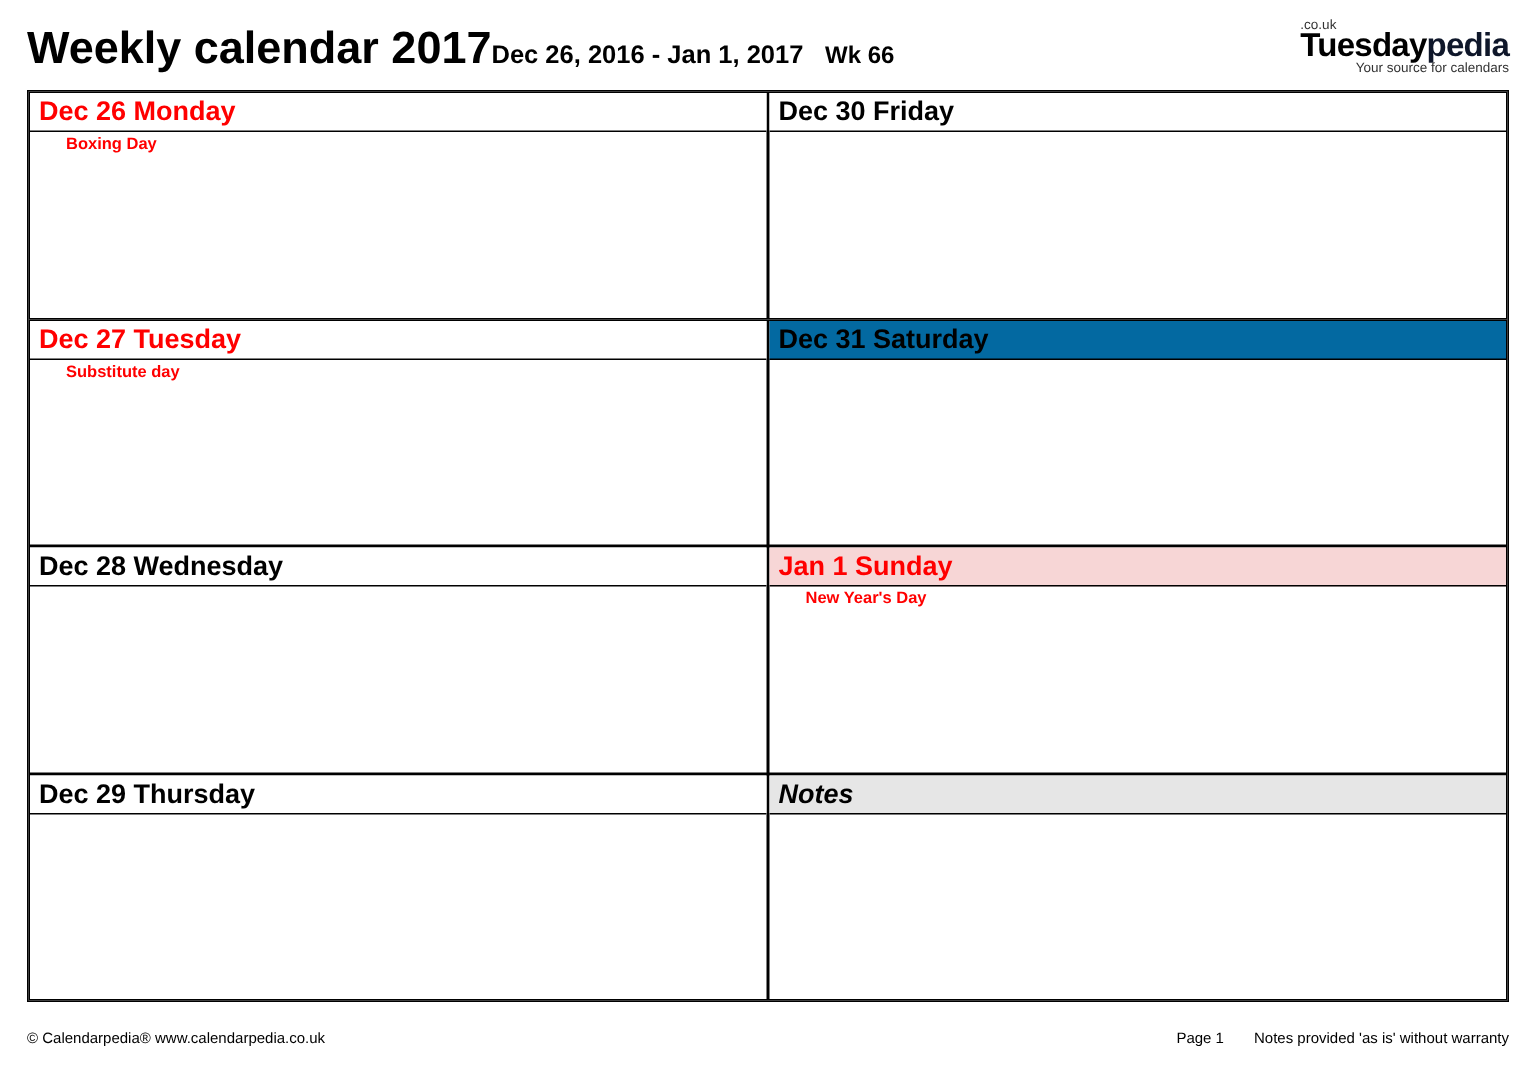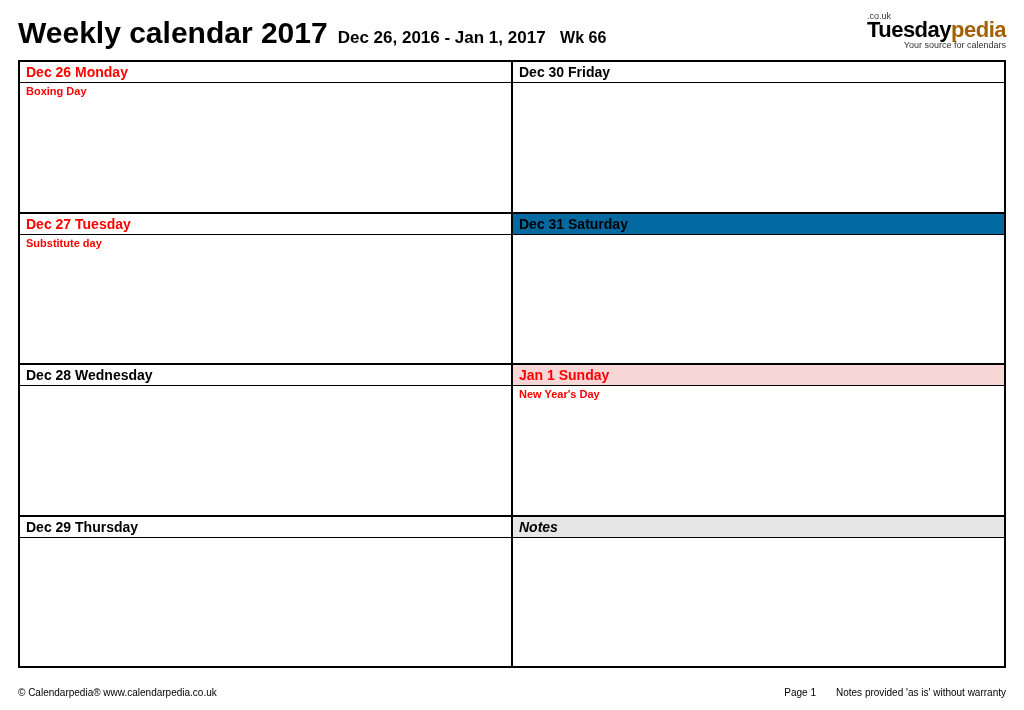--- a/index.html
+++ b/index.html
@@ -11,54 +11,54 @@
       padding: 12px 18px;
       display: flex;
       flex-direction: column;
     }
     .header {
       display: flex;
       align-items: flex-end;
       justify-content: space-between;
       padding-bottom: 10px;
     }
-    .header-left { display: flex; align-items: baseline; gap: 10px; }
+    .header-left { display: flex; align-items: baseline; gap: 0; }
     .title { font-size: 30px; font-weight: bold; }
     .date-range { font-size: 17px; font-weight: bold; }
     .week-num { font-size: 16px; font-weight: bold; margin-left: 10px; }
     .brand { text-align: right; line-height: 1; }
     .brand-top { font-size: 9px; color: #333; display: block; text-align: left; margin-bottom: -2px; }
     .brand-main { font-size: 22px; font-weight: bold; letter-spacing: -0.5px; }
-    .brand-main .red { color: #a16207; text-align: right; }
+    .brand-main .red { color: #0f172a; text-align: right; }
     .brand-tag { font-size: 9px; color: #333; display: block; }
     .grid {
       flex: 1;
       display: grid;
       grid-template-columns: 1fr 1fr;
       grid-template-rows: repeat(4, 1fr);
       border: 1px solid #000;
     }
     .cell {
       border: 1px solid #000;
       display: flex;
       flex-direction: column;
       position: relative;
     }
     .cell-header {
       padding: 2px 6px;
-      font-size: 14px;
+      font-size: 18px;
       font-weight: bold;
       border-bottom: 1px solid #000;
       background: #fff;
     }
     .cell-header.red { color: #f00; }
     .cell-header.bg-blue { background: #0369a1; }
     .cell-header.bg-pink { background: #f7d6d6; }
     .cell-header.bg-grey { background: #e6e6e6; font-style: italic; }
-    .cell-body { flex: 1; padding: 2px 6px; font-size: 11px; }
+    .cell-body { flex: 1; padding: 2px 24px; font-size: 11px; }
     .cell-body .holiday { color: #f00; font-weight: bold; font-size: 11px; }
     .footer {
       display: flex;
       justify-content: space-between;
       font-size: 10px;
       padding-top: 4px;
       margin-top: 15px;
     }
     .footer-right { display: flex; gap: 20px; }
   </style>

